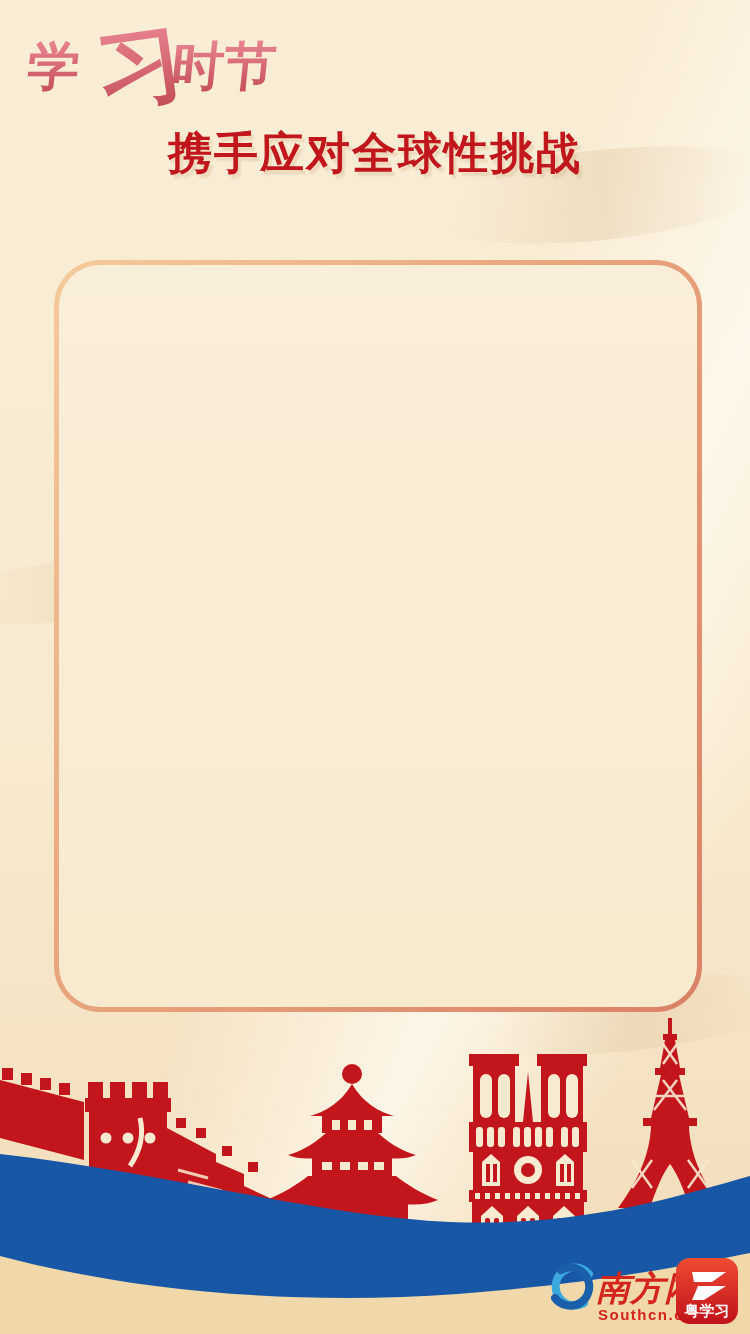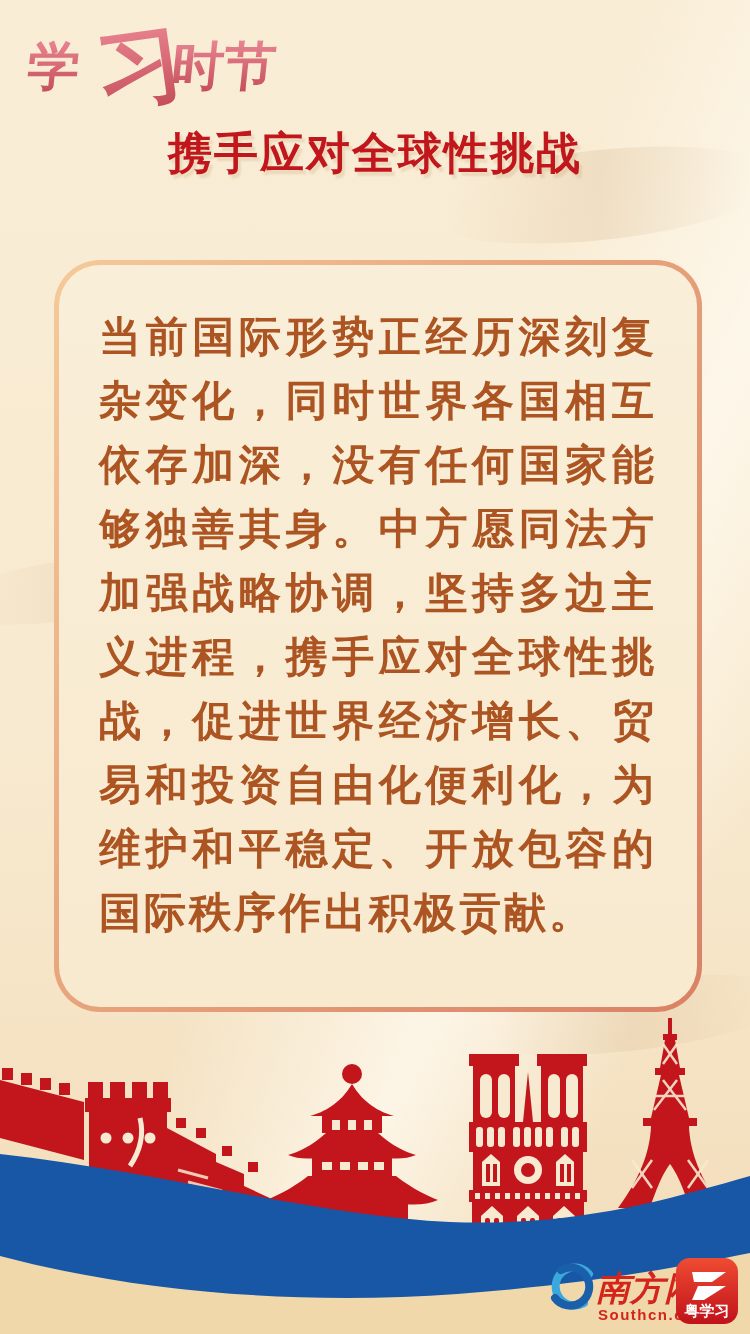--- a/index.html
+++ b/index.html
@@ -75,21 +75,20 @@
     <text x="8" y="76" font-size="52" font-weight="900" fill="url(#logoGrad)" font-family="DejaVu Serif, Liberation Serif, serif" transform="skewX(-6)">学</text>
     <text x="70" y="88" font-size="86" font-weight="700" fill="url(#logoGrad)" font-family="DejaVu Serif, Liberation Serif, serif" transform="rotate(-8 110 50)">习</text>
     <text x="152" y="76" font-size="52" font-weight="900" fill="url(#logoGrad)" font-family="DejaVu Serif, Liberation Serif, serif" transform="skewX(-6)">时节</text>
   </svg>
 </div>
 
 <h1 class="main-title">携手应对全球性挑战</h1>
 
 <div class="quote-box-outer">
   <div class="quote-box-inner">
-    <p class="quote-text">当前国际形势正经历深刻复杂变化，同时世界各国相互依存加深，没有任何国家能够独善其身。中方愿同法方加强战略协调，坚持多边主义进程，携手应对全球性挑战，促进世界经济增长、贸易和投资自由化便利化，为维护和平稳定、开放包容的国际秩序作出积极贡献。</p>
   </div>
 </div>
 
 <div class="footer-scene">
 <svg width="750" height="324" viewBox="0 0 750 324">
   <defs>
     <linearGradient id="redAppGrad" x1="0" y1="0" x2="0" y2="1">
       <stop offset="0" stop-color="#EF4B33"></stop>
       <stop offset="1" stop-color="#C0121A"></stop>
     </linearGradient>

